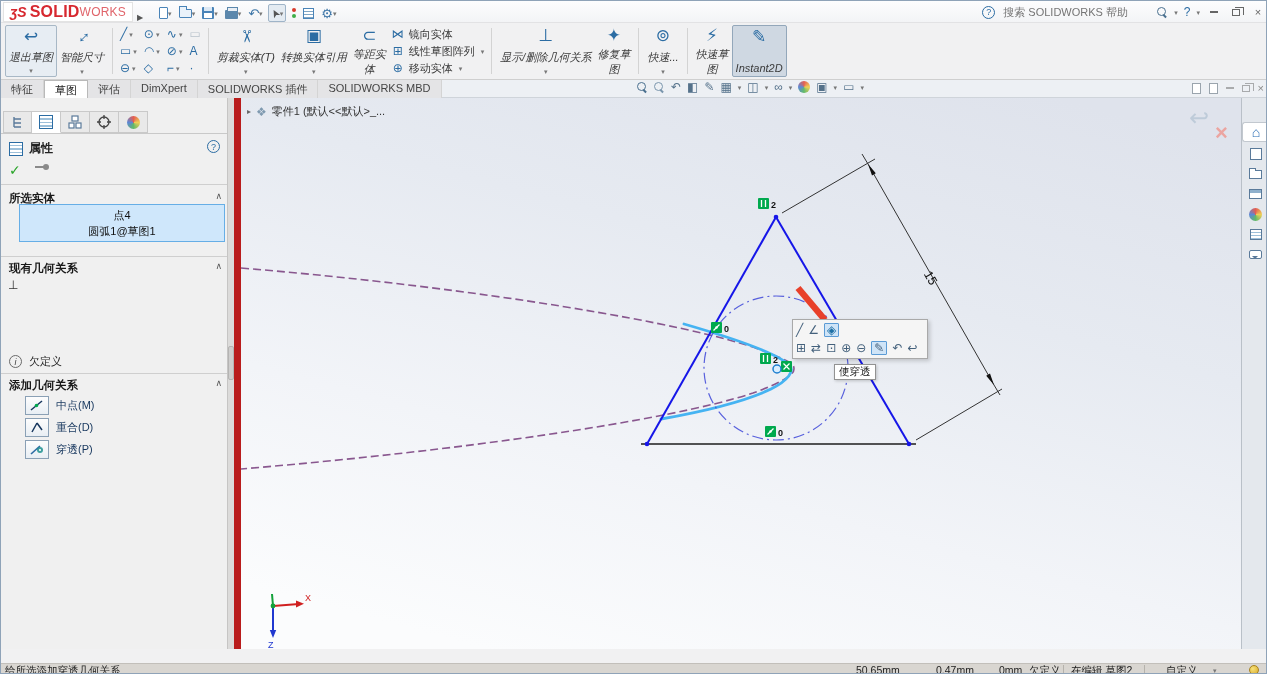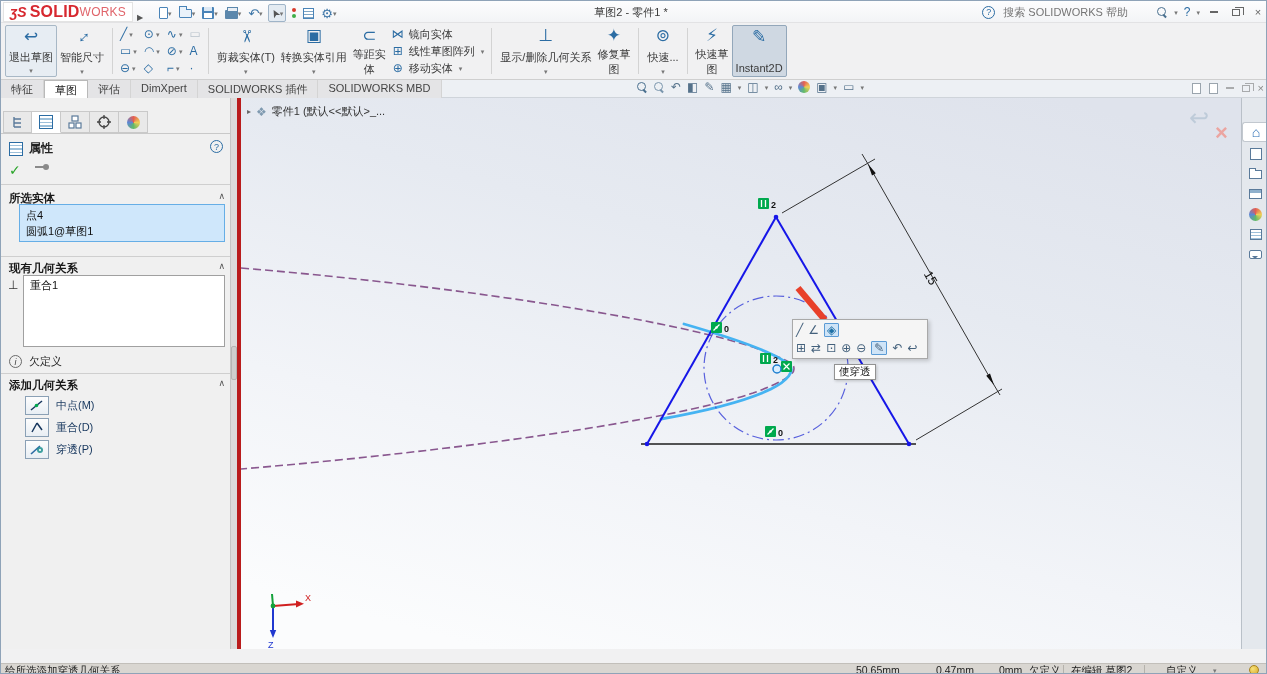--- a/index.html
+++ b/index.html
@@ -46,21 +46,21 @@
   .mag:after{content:"";position:absolute;left:7px;top:7px;width:4px;height:1.6px;background:#4a708f;transform:rotate(45deg);transform-origin:0 0;}
   .winbtn{width:16px;height:14px;display:flex;align-items:center;justify-content:center;color:#666;font-size:11px;}
   .minbar{width:8px;height:2px;background:#666;}
   .restbox{width:8px;height:7px;border:1px solid #666;position:relative;}
   .restbox:before{content:"";position:absolute;left:2px;top:-3px;width:8px;height:7px;border:1px solid #666;border-bottom:none;border-left:none;}
   
   #ribbon{left:0;top:22px;width:1267px;height:57px;background:#f1f1f2;border-bottom:1px solid #cfcfcf;display:flex;align-items:stretch;padding:2px 0 2px 4px;}
   .rsep{width:1px;background:#d3d3d3;margin:3px 5px;}
   .big{display:flex;flex-direction:column;align-items:center;justify-content:space-between;padding:2px 3px;color:#3a3a3a;}
   .big .bic{font-size:17px;color:#2b6ca3;line-height:1;height:18px;}
-  .big .blabel{font-size:11px;line-height:12px;white-space:nowrap;}
+  .big .blabel{font-size:11px;line-height:12px;white-space:nowrap;font-style:italic;}
   #exit-sketch-btn{border:1px solid #a8b8c6;background:#e7edf3;border-radius:2px;}
   #instant2d-btn{border:1px solid #93a7ba;background:#cfd8e2;border-radius:2px;}
   .egrid{display:grid;grid-template-columns:repeat(4,auto);grid-auto-rows:16px;column-gap:7px;row-gap:1px;align-content:center;margin:0 2px;}
   .ecell{display:flex;align-items:center;gap:2px;}
   .ecell .g{font-size:12px;color:#2b6ca3;line-height:1;}
   .ghost{color:#b9c3cc !important;}
   .mcol{display:flex;flex-direction:column;justify-content:center;gap:1px;margin:0 2px;}
   .mrow{display:flex;align-items:center;gap:4px;height:16px;color:#3a3a3a;}
   .mrow .g{font-size:12px;color:#2b6ca3;width:14px;text-align:center;}
   .mrow .caret{margin-left:2px;}
@@ -68,21 +68,21 @@
   #tabrow{left:0;top:79px;width:1267px;height:18px;background:#edf0f4;border-bottom:1px solid #cfd4da;}
   .ctabs{display:flex;height:18px;align-items:stretch;}
   .ctab{padding:2px 10px 0;color:#444;border-right:1px solid #d4d4d4;background:#e4e4e6;}
   .ctab.active{background:#fff;border:1px solid #b9b9b9;border-bottom:none;color:#222;}
   #headsup{position:absolute;left:636px;top:1px;display:flex;align-items:center;gap:6px;color:#54718a;}
   #headsup .g{font-size:12px;line-height:1;color:#54718a;}
   .ball{width:12px;height:12px;border-radius:50%;background:conic-gradient(#e33a2b,#f0c830,#3fae49,#3a6fd0,#e33a2b);opacity:.8;}
   #docwin{position:absolute;right:4px;top:2px;display:flex;align-items:center;gap:8px;}
   .pageic{width:9px;height:11px;border:1px solid #9aa4ad;background:#fff;}
   
-  #leftpanel{left:0;top:97px;width:240px;height:551px;background:#f0f0f0;border-right:4px solid #b91c1c;}
+  #leftpanel{left:0;top:97px;width:240px;height:551px;background:#f0f0f0;border-right:7px solid #b91c1c;text-align:center;}
   #pm-splitter{position:absolute;right:0;top:0;width:7px;height:551px;background:#dcdbda;border-left:1px solid #c6c5c4;}
   #pm-splitter .handle{position:absolute;left:0px;top:248px;width:6px;height:34px;background:#cfcecd;border:1px solid #b5b4b3;border-radius:2px;}
   .pmtabs{position:absolute;left:2px;top:13px;display:flex;}
   .pmtab{width:29px;height:22px;background:#e9e9e9;border:1px solid #c9c9c9;border-left:none;display:flex;align-items:center;justify-content:center;}
   .pmtab:first-child{border-left:1px solid #c9c9c9;}
   .pmtab.active{background:#fff;border-bottom:1px solid #fff;}
   .pm-h-line{position:absolute;left:0;top:35px;width:233px;height:1px;background:#c9c9c9;}
   .pmheader{position:absolute;left:8px;top:42px;display:flex;align-items:center;gap:6px;font-weight:bold;font-size:12px;color:#222;}
   .formic{width:14px;height:14px;border:1.4px solid #2b6ca3;background:repeating-linear-gradient(#fff,#fff 2px,#9dc0da 2px,#9dc0da 3.5px);}
   .pmhelp{position:absolute;right:14px;top:42px;}
@@ -177,21 +177,20 @@
           </span>
         </span>
       <span class="qi">
           <span class="lines-ic"></span>
         </span>
       <span class="qi">
           <span class="g">⚙</span>
           <span class="caret">▾</span>
         </span>
     </div>
-    <div id="tb-title">草图2 - 零件1 *</div>
     <div class="tb-right">
       <span class="helpcircle">?</span>
       <input id="search-input" placeholder="搜索 SOLIDWORKS 帮助" style="">
       <span class="mag"></span>
       <span class="caret">▾</span>
       <span style="color:#2b6ca3;font-size:12px;">?</span>
       <span class="caret">▾</span>
       <span class="winbtn">
           <span class="minbar"></span>
         </span>
@@ -398,23 +397,20 @@
     <span class="chev" style="top:93px;">∧</span>
     <div class="sel-box">
       <div>点4</div>
       <div>圆弧1@草图1</div>
     </div>
 
     <div class="pm-div" style="top:158px;"></div>
     <div class="pmsection" style="top:163px;">现有几何关系</div>
     <span class="chev" style="top:163px;">∧</span>
     <span class="relic">⊥</span>
-    <div class="rel-box">
-      <div>重合1</div>
-    </div>
     <div class="inforow">
       <span class="infoc">i</span>
       <span>欠定义</span>
     </div>
 
     <div class="pm-div" style="top:275px;"></div>
     <div class="pmsection" style="top:280px;">添加几何关系</div>
     <span class="chev" style="top:280px;">∧</span>
 
     <div class="addrow" style="top:298px;">

